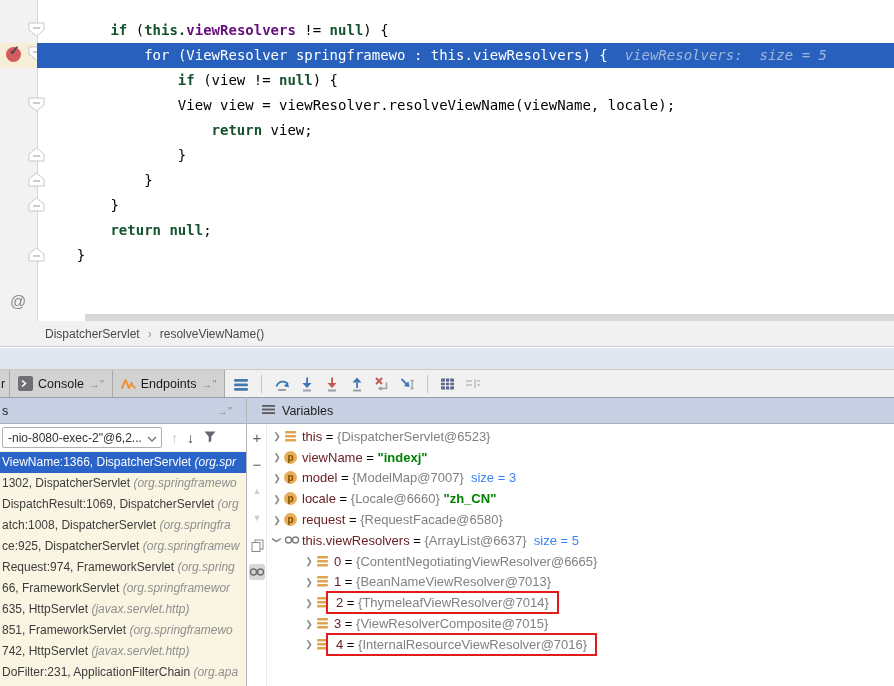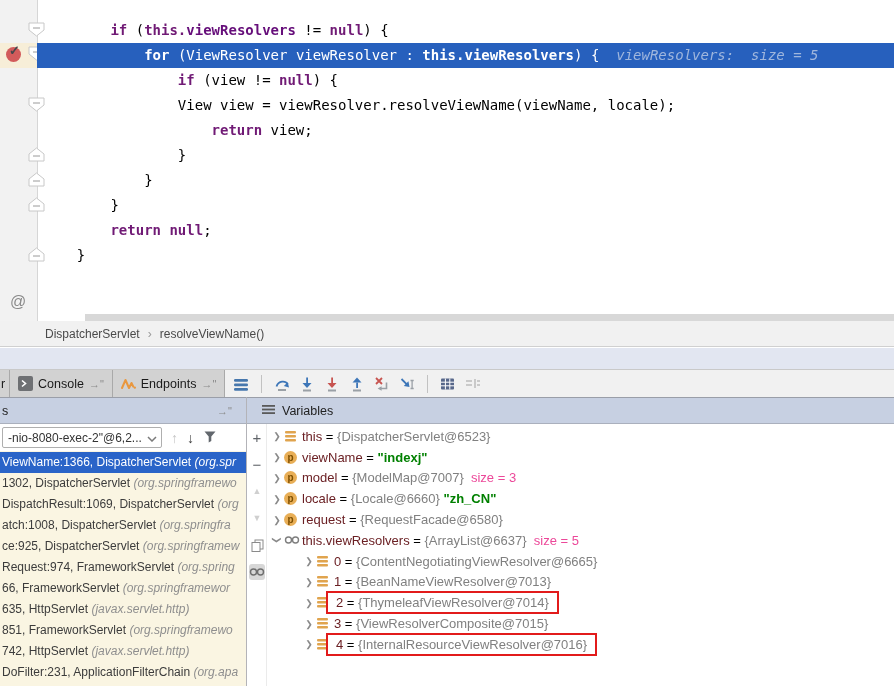--- a/index.html
+++ b/index.html
@@ -9,24 +9,24 @@
   .editor{position:absolute;left:0;top:0;width:894px;height:321px;background:#fff;}
   .gutter{position:absolute;left:0;top:0;width:37px;height:321px;background:#f2f2f2;border-right:1px solid #d6d6d6;}
   .gutter-bp-row{position:absolute;left:0;top:43px;width:37px;height:25px;background:#f7eed8;}
   .bp{position:absolute;left:6px;top:47px;width:15px;height:15px;border-radius:50%;background:#d25b5b;}
   .bp .chk{position:absolute;left:3px;top:-4px;color:#45484c;font-size:13px;font-weight:bold;}
   .fold{position:absolute;left:28px;width:17px;height:15px;}
   .at-sign{position:absolute;left:10px;top:293px;color:#8a8a8a;font-size:16px;}
   .code{position:absolute;left:37px;top:0;right:0;padding-top:18px;}
   .code-line{height:25px;line-height:25px;white-space:pre;font-family:"DejaVu Sans Mono",monospace;font-size:14px;padding-left:6px;}
   .code-line.exec{background:#2760bd;}
-  .tk-kw{color:#701a75;font-weight:bold;}
+  .tk-kw{color:#14532d;font-weight:bold;}
   .tk-fld{color:#660e7a;font-weight:bold;}
   .tk-pln{color:#000;}
-  .tk-wkw{color:#fff;font-weight:bold;}
+  .tk-wkw{color:#fff;font-weight:normal;}
   .tk-wpln{color:#fff;}
   .tk-hint{color:#9fb6dd;font-style:italic;}
   .partial-band{position:absolute;left:85px;top:314px;width:809px;height:7px;background:#d8d8d8;}
   
   .breadcrumb{position:absolute;left:0;top:321px;width:894px;height:26px;background:#f1f1f1;border-bottom:1px solid #d0d0d0;
               display:flex;align-items:center;padding-left:45px;box-sizing:border-box;font-size:12px;color:#4a4a4a;}
   .crumb-sep{color:#9a9a9a;margin:0 8px;font-size:12px;}
   
   .gapband{position:absolute;left:0;top:348px;width:894px;height:21px;background:#e2e6f1;border-bottom:1px solid #c9c9c9;}
   
@@ -70,21 +70,21 @@
   .var-row{height:20.8px;display:flex;align-items:center;font-size:13px;white-space:pre;}
   .chev{width:14px;display:inline-block;text-align:center;color:#8a8a8a;font-size:9px;flex:none;}
   .chev.open{transform:rotate(90deg);}
   .v-ic{width:18px;display:inline-flex;align-items:center;flex:none;}
   .p-ic{width:13px;height:13px;border-radius:50%;background:#e8ae56;color:#7d4f00;font-size:10px;font-weight:bold;
         display:inline-flex;align-items:center;justify-content:center;}
   .v-name{color:#6b2024;}
   .v-eq{color:#000;}
   .pt-gray{color:#808080;}
   .pt-str{color:#008000;font-weight:bold;}
-  .pt-pln{color:#ec4899;}
+  .pt-pln{color:#3b82f6;}
   .boxwrap{display:inline-flex;align-items:center;border:2px solid #e21b1b;padding:0 8px;margin-left:-8px;height:19px;}
 </style>
 </head>
 <body>
 
 <div class="screen">
 
   <div class="editor">
     <div class="gutter">
       <div class="gutter-bp-row"></div>
@@ -116,21 +116,21 @@
             <line x1="5" y1="9" x2="12" y2="9" stroke="#9a9a9a"></line>
           </svg></div>
       <div class="fold" style="top:247px"><svg width="17" height="15">
             <polygon points="1,7 8.5,1 16,7 16,14 1,14" fill="#fff" stroke="#c8c8c8"></polygon>
             <line x1="5" y1="9" x2="12" y2="9" stroke="#9a9a9a"></line>
           </svg></div>
       <div class="at-sign">@</div>
     </div>
     <div class="code" id="code-lines">
         <div class="code-line"><span class="tk-pln">        </span><span class="tk-kw">if</span><span class="tk-pln"> (</span><span class="tk-kw">this.</span><span class="tk-fld">viewResolvers</span><span class="tk-pln"> != </span><span class="tk-kw">null</span><span class="tk-pln">) {</span></div>
-        <div class="code-line exec"><span class="tk-wpln">            </span><span class="tk-wkw">for</span><span class="tk-wpln"> (ViewResolver viewResolver : </span><span class="tk-wkw">this.viewResolvers</span><span class="tk-wpln">) {  </span><span class="tk-hint">viewResolvers:  size = 5</span></div>
+        <div class="code-line exec"><span class="tk-wpln">            </span><span class="tk-wkw">for</span><span class="tk-wpln"> (ViewResolver springframewo : </span><span class="tk-wkw">this.viewResolvers</span><span class="tk-wpln">) {  </span><span class="tk-hint">viewResolvers:  size = 5</span></div>
         <div class="code-line"><span class="tk-pln">                </span><span class="tk-kw">if</span><span class="tk-pln"> (view != </span><span class="tk-kw">null</span><span class="tk-pln">) {</span></div>
         <div class="code-line"><span class="tk-pln">                View view = viewResolver.resolveViewName(viewName, locale);</span></div>
         <div class="code-line"><span class="tk-pln">                    </span><span class="tk-kw">return</span><span class="tk-pln"> view;</span></div>
         <div class="code-line"><span class="tk-pln">                }</span></div>
         <div class="code-line"><span class="tk-pln">            }</span></div>
         <div class="code-line"><span class="tk-pln">        }</span></div>
         <div class="code-line"><span class="tk-pln">        </span><span class="tk-kw">return null</span><span class="tk-pln">;</span></div>
         <div class="code-line"><span class="tk-pln">    }</span></div>
         <div class="code-line"><span class="tk-pln"></span></div>
       </div>

